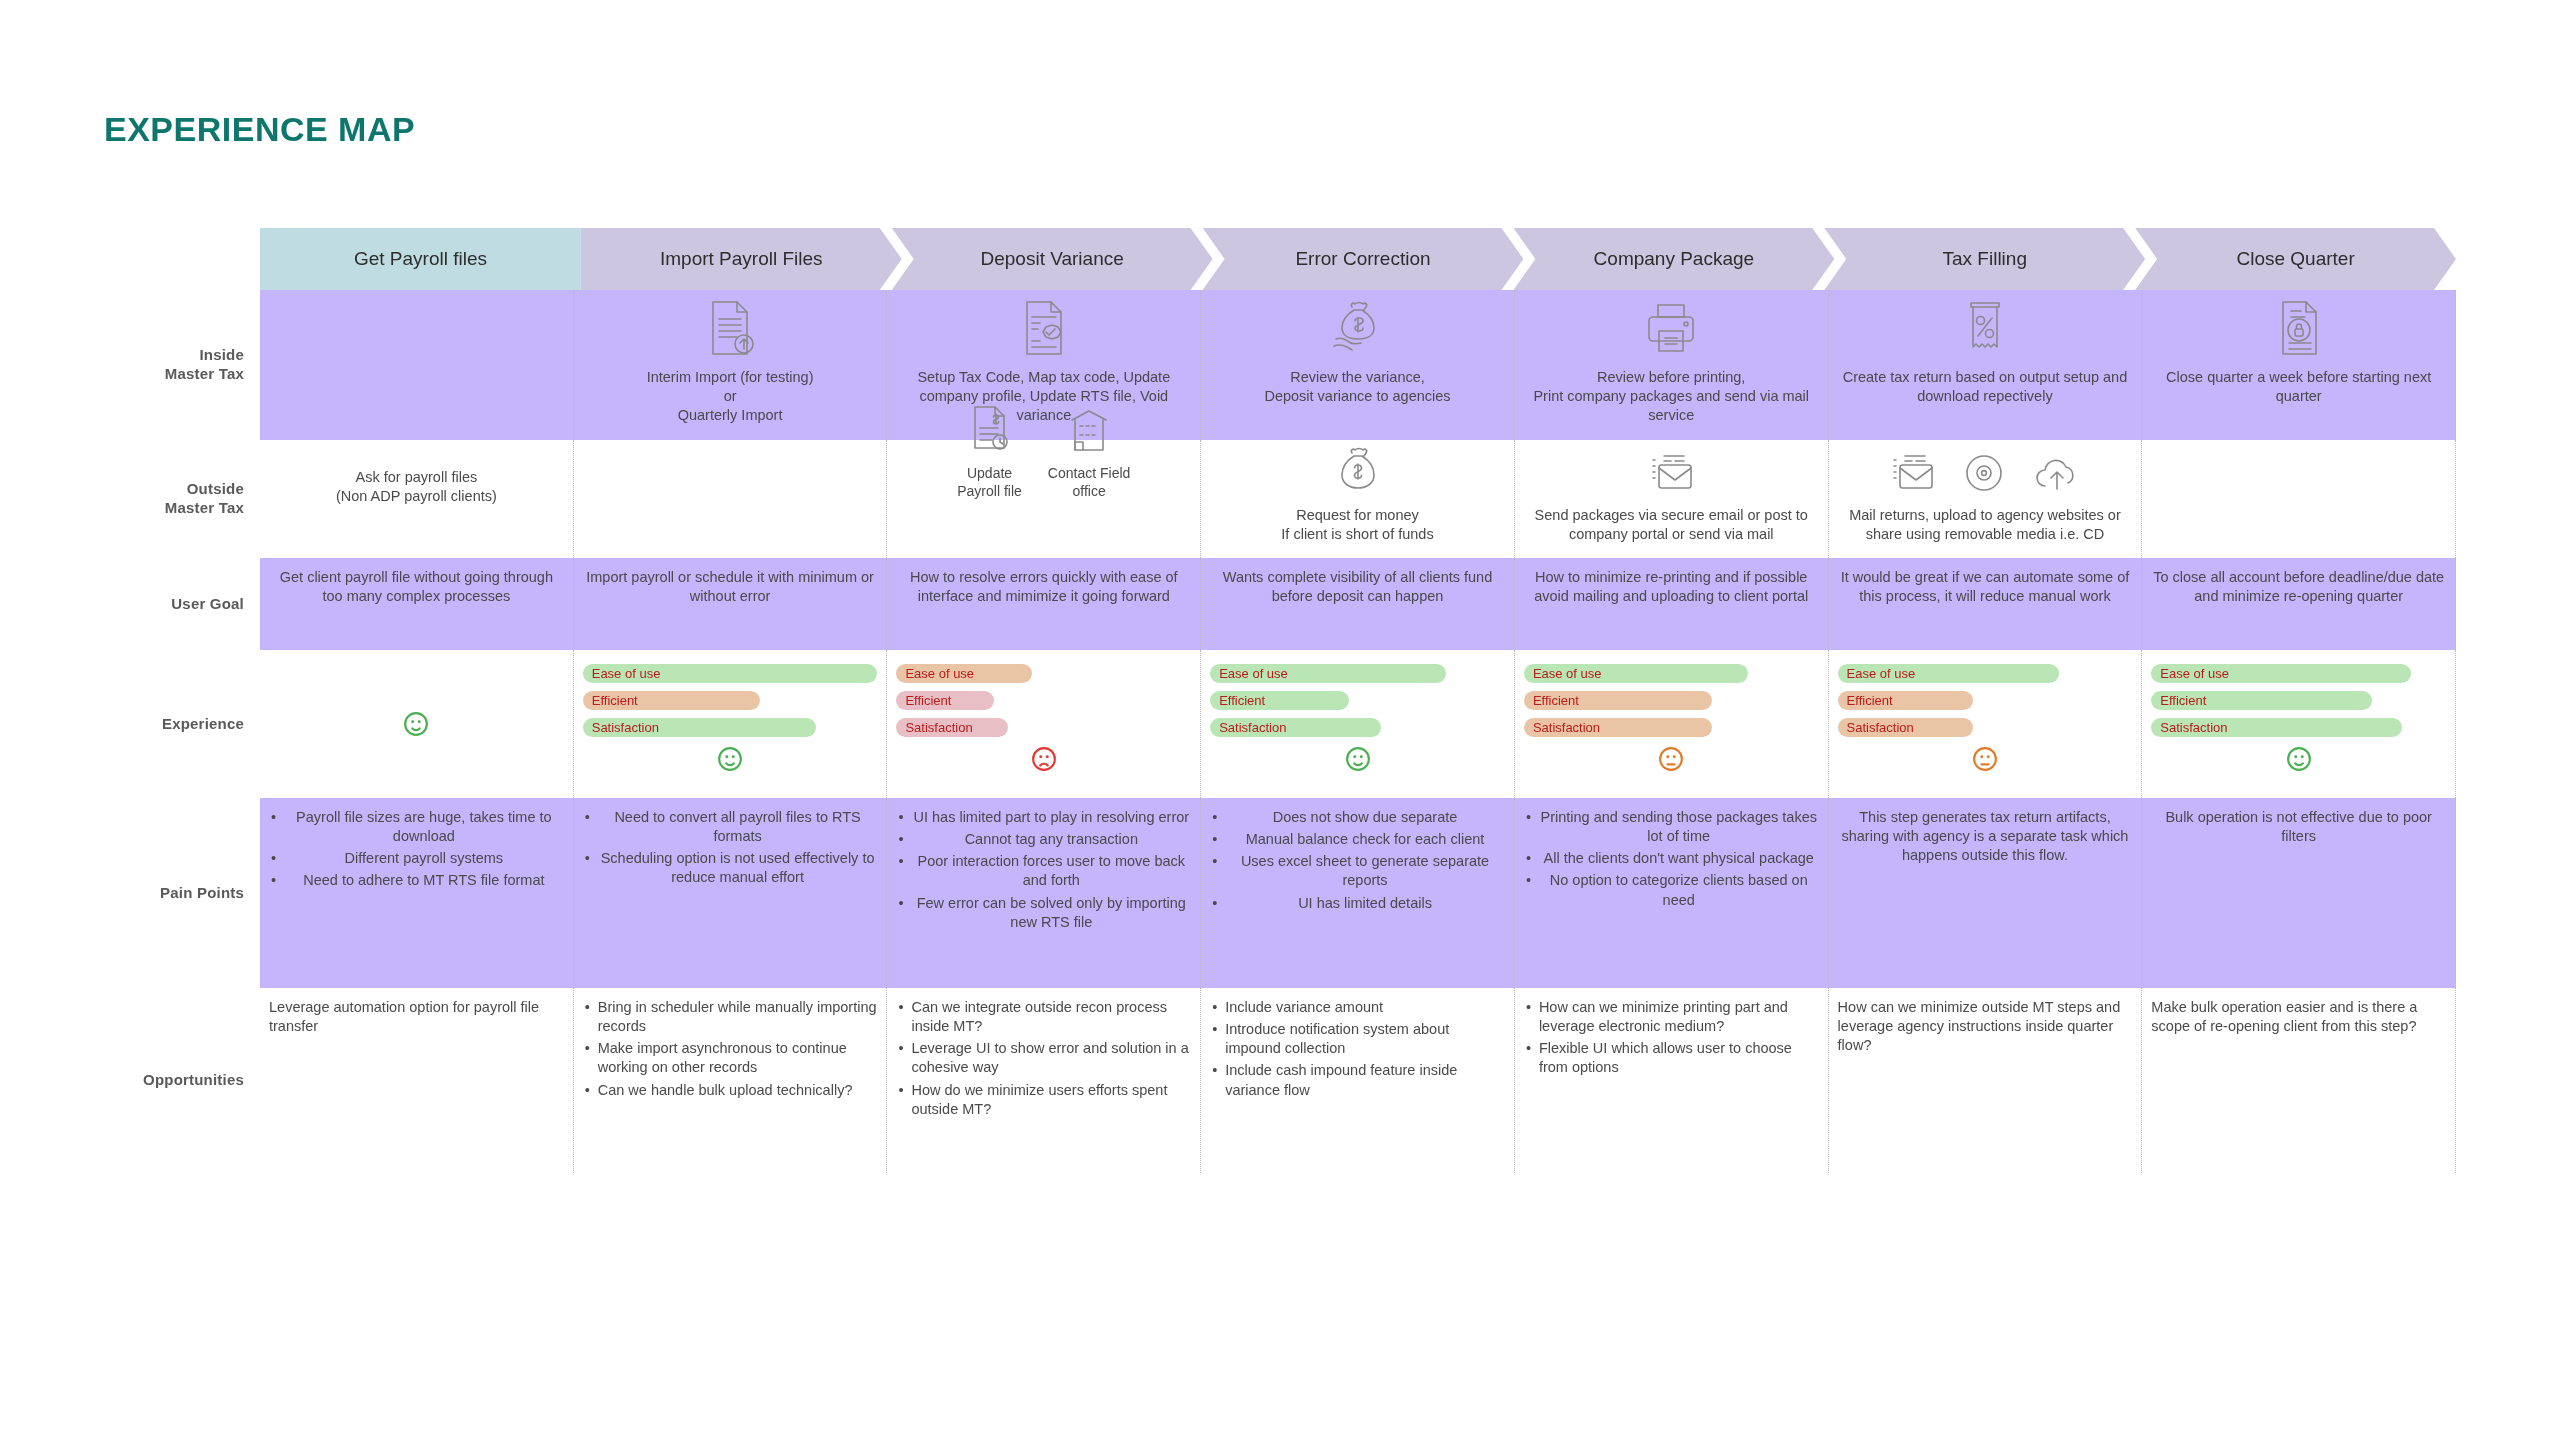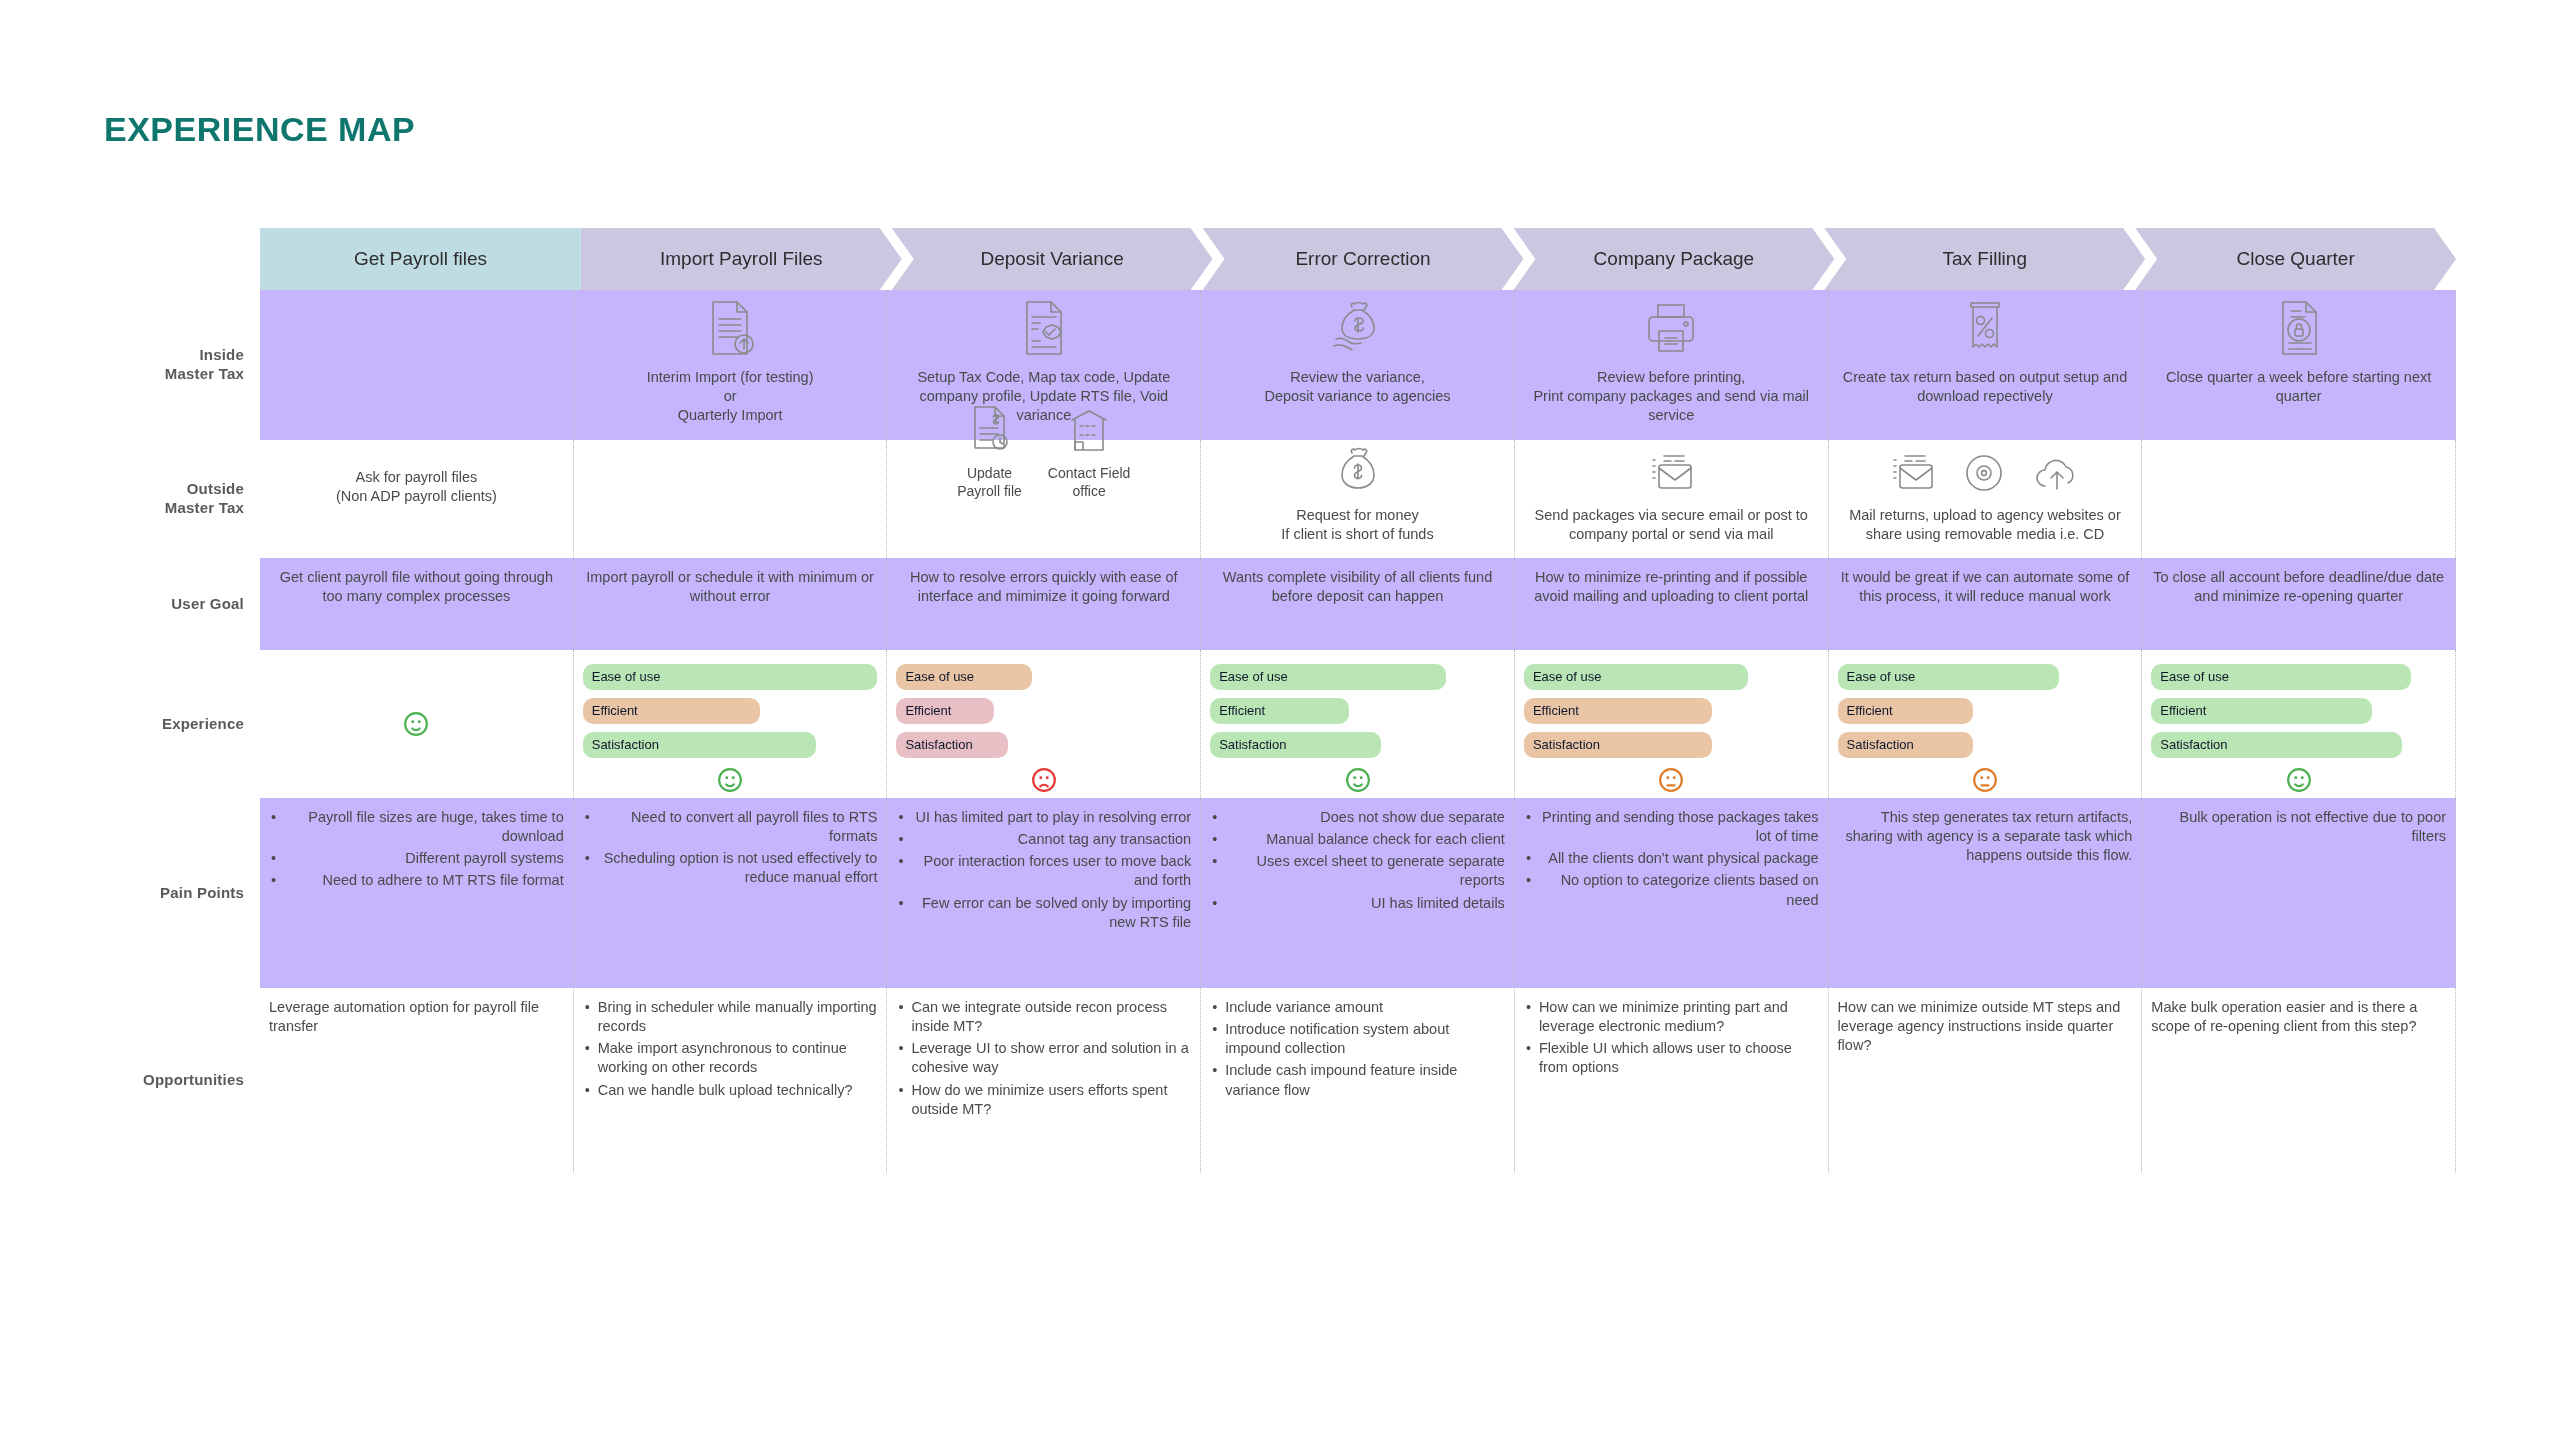--- a/index.html
+++ b/index.html
@@ -87,39 +87,39 @@
   .hdr span { padding: 0 6px; text-align: center; }
 
   
   .shade { background: #c4b5fd; }
   .plain { background: #ffffff; }
 
   .row-inside .cell  { height: 150px; text-align: center; }
   .row-outside .cell { height: 118px; text-align: center; }
   .row-goal .cell    { height: 92px;  text-align: center; }
   .row-exp .cell     { height: 148px; text-align: left; }
-  .row-pain .cell    { height: 190px; text-align: right; }
+  .row-pain .cell    { height: 190px; text-align: center; }
   .row-opp .cell     { height: 185px; text-align: left; }
 
   .icon-wrap {
     display: flex; justify-content: center; align-items: flex-end;
     gap: 26px; height: 62px; margin-bottom: 6px;
   }
   .icon-wrap.sm { height: 50px; }
   .icon-col { display: flex; flex-direction: column; align-items: center; }
   .icon-col .sub { font-size: 14px; margin-top: 4px; line-height: 1.25; color: #4a4a4a; }
   .cap { font-size: 14.5px; line-height: 1.32; }
 
   
   .bars { display: flex; flex-direction: column; gap: 8px; padding-top: 4px; }
   .bar {
-    height: 26px;
+    height: 19px;
     border-radius: 10px;
     font-size: 13px;
-    color: #0f172a;
+    color: #b91c1c;
     display: flex;
     align-items: center;
     padding-left: 9px;
     white-space: nowrap;
   }
   .face-row { display: flex; justify-content: center; margin-top: 9px; }
   .face { width: 26px; height: 26px; }
   .center-face { display: flex; justify-content: center; align-items: center; height: 100%; }
 
   ul.bul { margin: 0; padding-left: 15px; list-style: none; }

